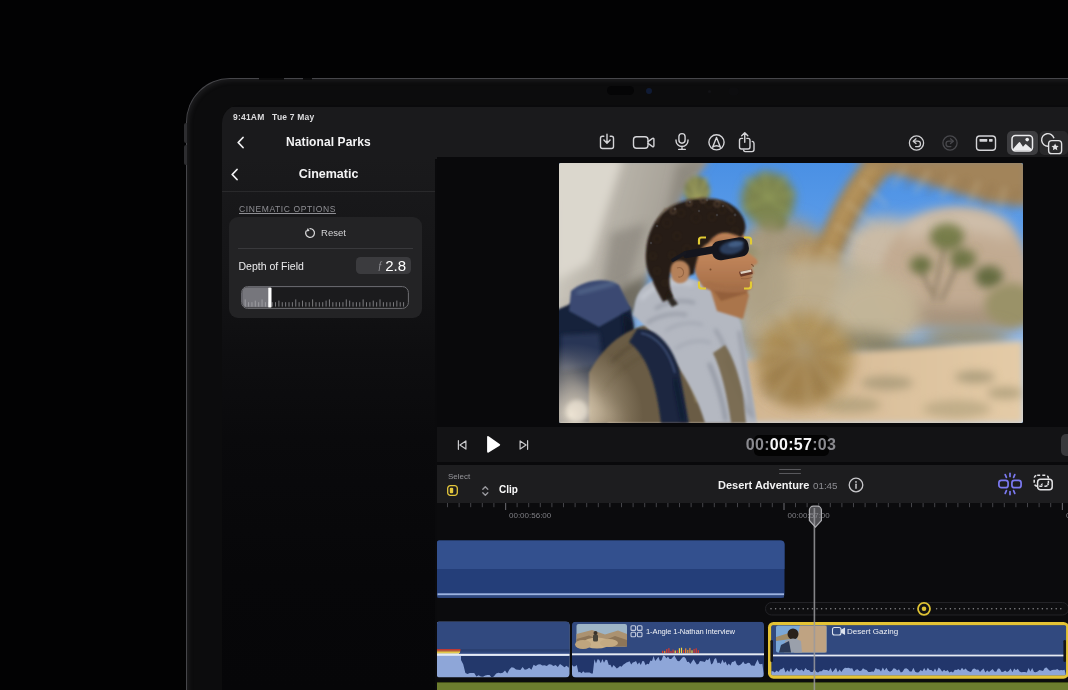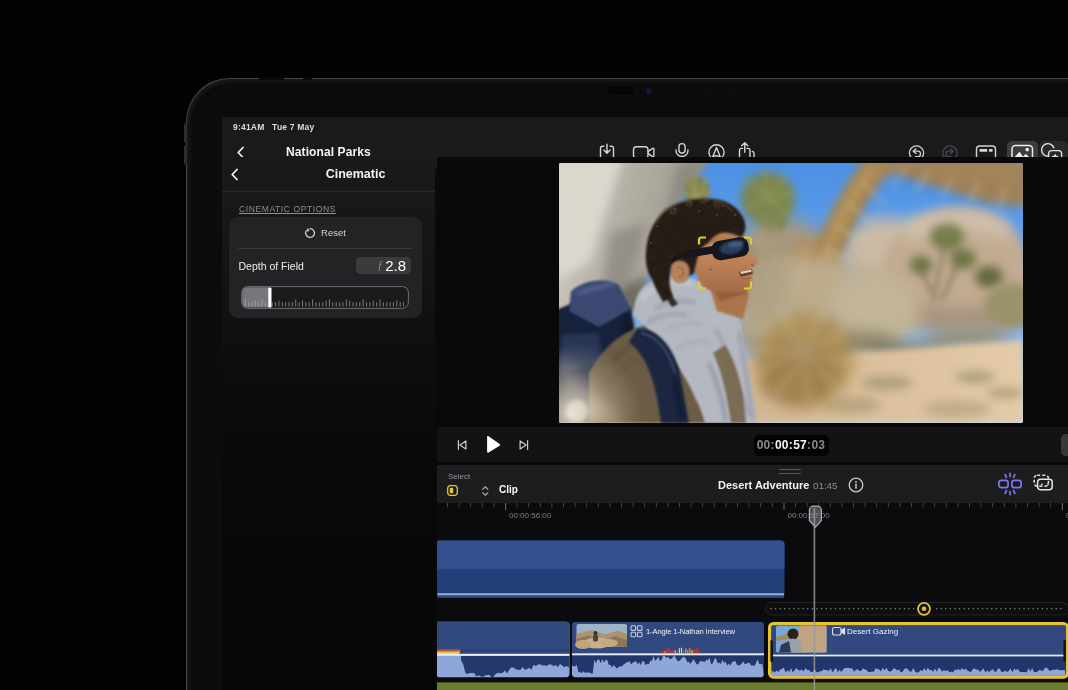--- a/index.html
+++ b/index.html
@@ -7,44 +7,44 @@
     font-family:"Liberation Sans",sans-serif;}
   .abs{position:absolute;}
   
   .ipad{position:absolute;left:186px;top:78px;width:900px;height:630px;
     border-radius:44px 0 0 0;background:#0c0c0d;border:1.5px solid #46464a;border-right:none;border-bottom:none;
     box-shadow:inset 2px 2px 4px rgba(60,60,64,0.35);box-sizing:border-box;}
   .sidebtn{position:absolute;width:3.5px;background:#2d2d30;border-radius:2px 0 0 2px;}
   .screen{position:absolute;left:222px;top:105px;width:846px;height:585px;
     border-radius:18px 0 0 0;overflow:hidden;background:#0a0a0c;}
   
-  .topbar{position:absolute;left:0;top:12px;width:846px;height:52px;background:#1a1a1c;border-bottom:1px solid #09090a;}
+  .topbar{position:absolute;left:0;top:2px;width:846px;height:52px;background:#1a1a1c;border-bottom:1px solid #09090a;}
   .status{position:absolute;left:11px;top:5px;font-size:8.5px;font-weight:bold;color:#dcdcde;letter-spacing:0.2px;}
   .navtitle{position:absolute;left:40px;top:27.5px;font-size:12px;font-weight:bold;color:#f4f4f5;letter-spacing:0.1px;margin-left:24px;}
   
   .sidebar{position:absolute;left:0;top:52px;width:213px;height:533px;
     background:linear-gradient(#1a1a1c 0px,#151517 105px,#0e0e10 195px,#0a0a0c 280px,#070709 420px,#060608 533px);}
   .sb-head{position:absolute;left:0;top:0;width:213px;height:34px;border-bottom:1px solid #29292b;}
-  .sb-title{position:absolute;left:0;top:10px;width:213px;text-align:center;font-size:12.5px;font-weight:bold;color:#f4f4f5;padding-left:27px;}
+  .sb-title{position:absolute;left:0;top:10px;width:213px;text-align:center;font-size:12.5px;font-weight:bold;color:#f4f4f5;}
   .sb-sec{position:absolute;left:17px;top:47px;font-size:8.5px;color:#8f8f94;letter-spacing:0.6px;text-decoration:underline;}
   .card{position:absolute;left:6.5px;top:60px;width:193px;height:101px;background:#232325;border-radius:9px;}
   .reset-row{position:absolute;left:0;top:0;width:193px;height:31px;display:flex;align-items:center;justify-content:center;color:#d4d4d6;font-size:9.5px;}
   .card-div{position:absolute;left:9px;top:31px;width:175px;height:1px;background:#39393c;}
   .dof{position:absolute;left:10px;top:43px;font-size:10.5px;color:#ededef;}
   .valbox{position:absolute;left:127.5px;top:40px;width:55px;height:17px;background:#3b3b3e;border-radius:4.5px;
     display:flex;align-items:center;justify-content:flex-end;padding-right:5px;box-sizing:border-box;}
   .valbox .f{color:#98989d;font-size:9.5px;margin-right:4px;font-style:italic;font-family:"Liberation Serif",serif;}
   .valbox .v{color:#fff;font-size:15px;}
   
   .preview{position:absolute;left:215px;top:52px;width:631px;height:533px;background:#09090b;}
   .photo{position:absolute;left:122px;top:6px;width:464px;height:260px;border-radius:2px;overflow:hidden;background:#6ba3e8;}
   
   .transport{position:absolute;left:0;top:270px;width:631px;height:35px;background:#131315;}
   .tcpill{position:absolute;left:316.5px;top:7.5px;width:75px;height:21.5px;background:#030303;border-radius:5px;
-    display:flex;align-items:center;justify-content:center;font-size:12px;font-weight:bold;letter-spacing:0.3px;}
+    display:flex;align-items:center;justify-content:center;font-size:16px;font-weight:bold;letter-spacing:0.3px;}
   .rbtn{position:absolute;left:624px;top:7px;width:7px;height:22px;background:#39393c;border-radius:5px 0 0 5px;}
   
   .tlhead{position:absolute;left:0;top:308px;width:631px;height:40px;background:#1d1d1f;}
   
   .timeline{position:absolute;left:0;top:346px;width:631px;height:187px;background:#0b0b0d;}
   .greenbar{position:absolute;left:0;top:178.5px;width:631px;height:8.5px;background:#6c7c2e;border-top:1px solid #424d17;box-sizing:border-box;}
 </style>
 </head>
 <body>
 <div class="stage">

